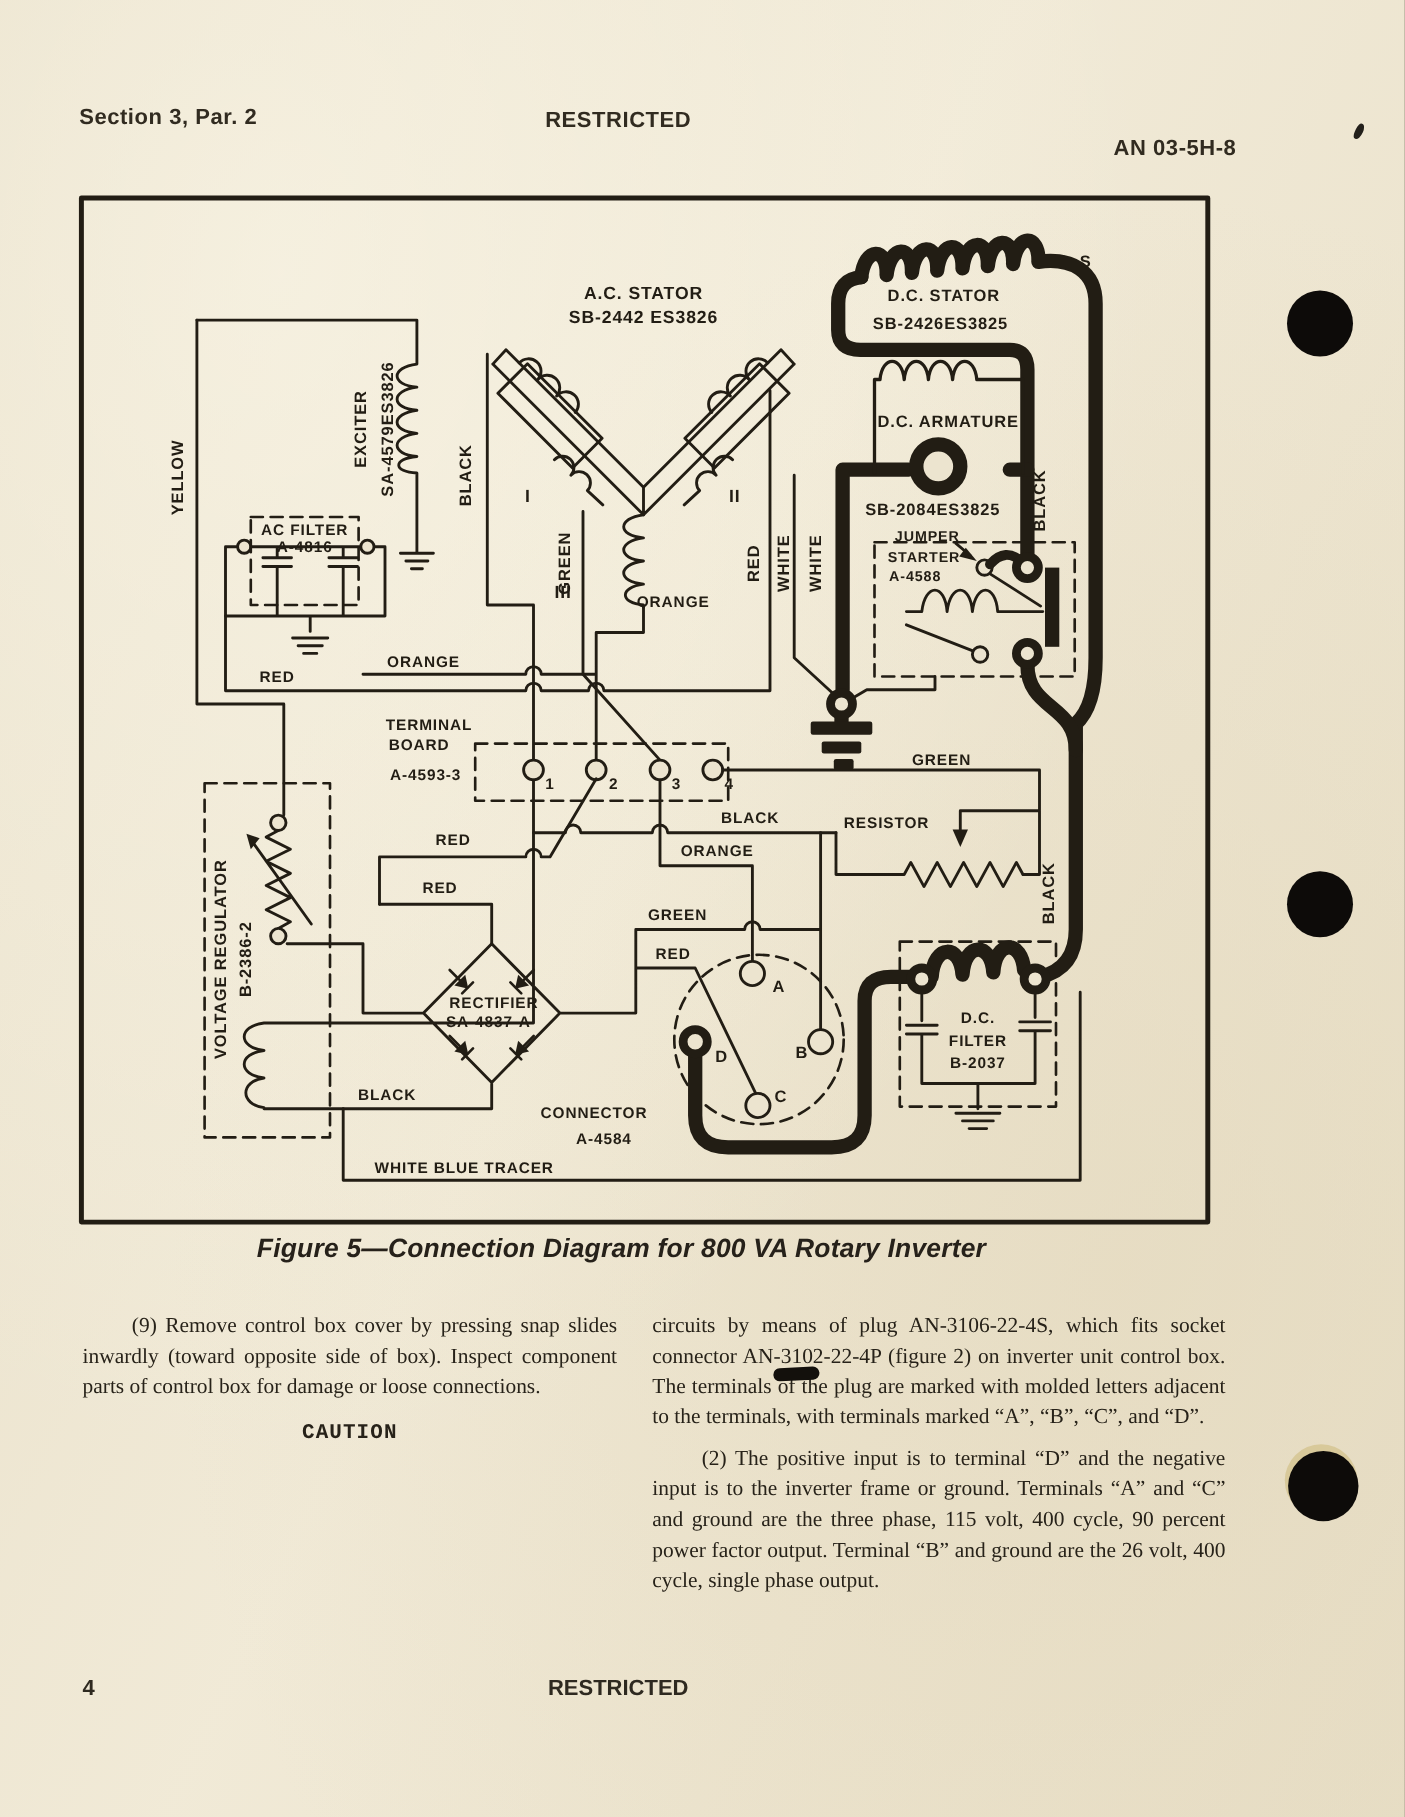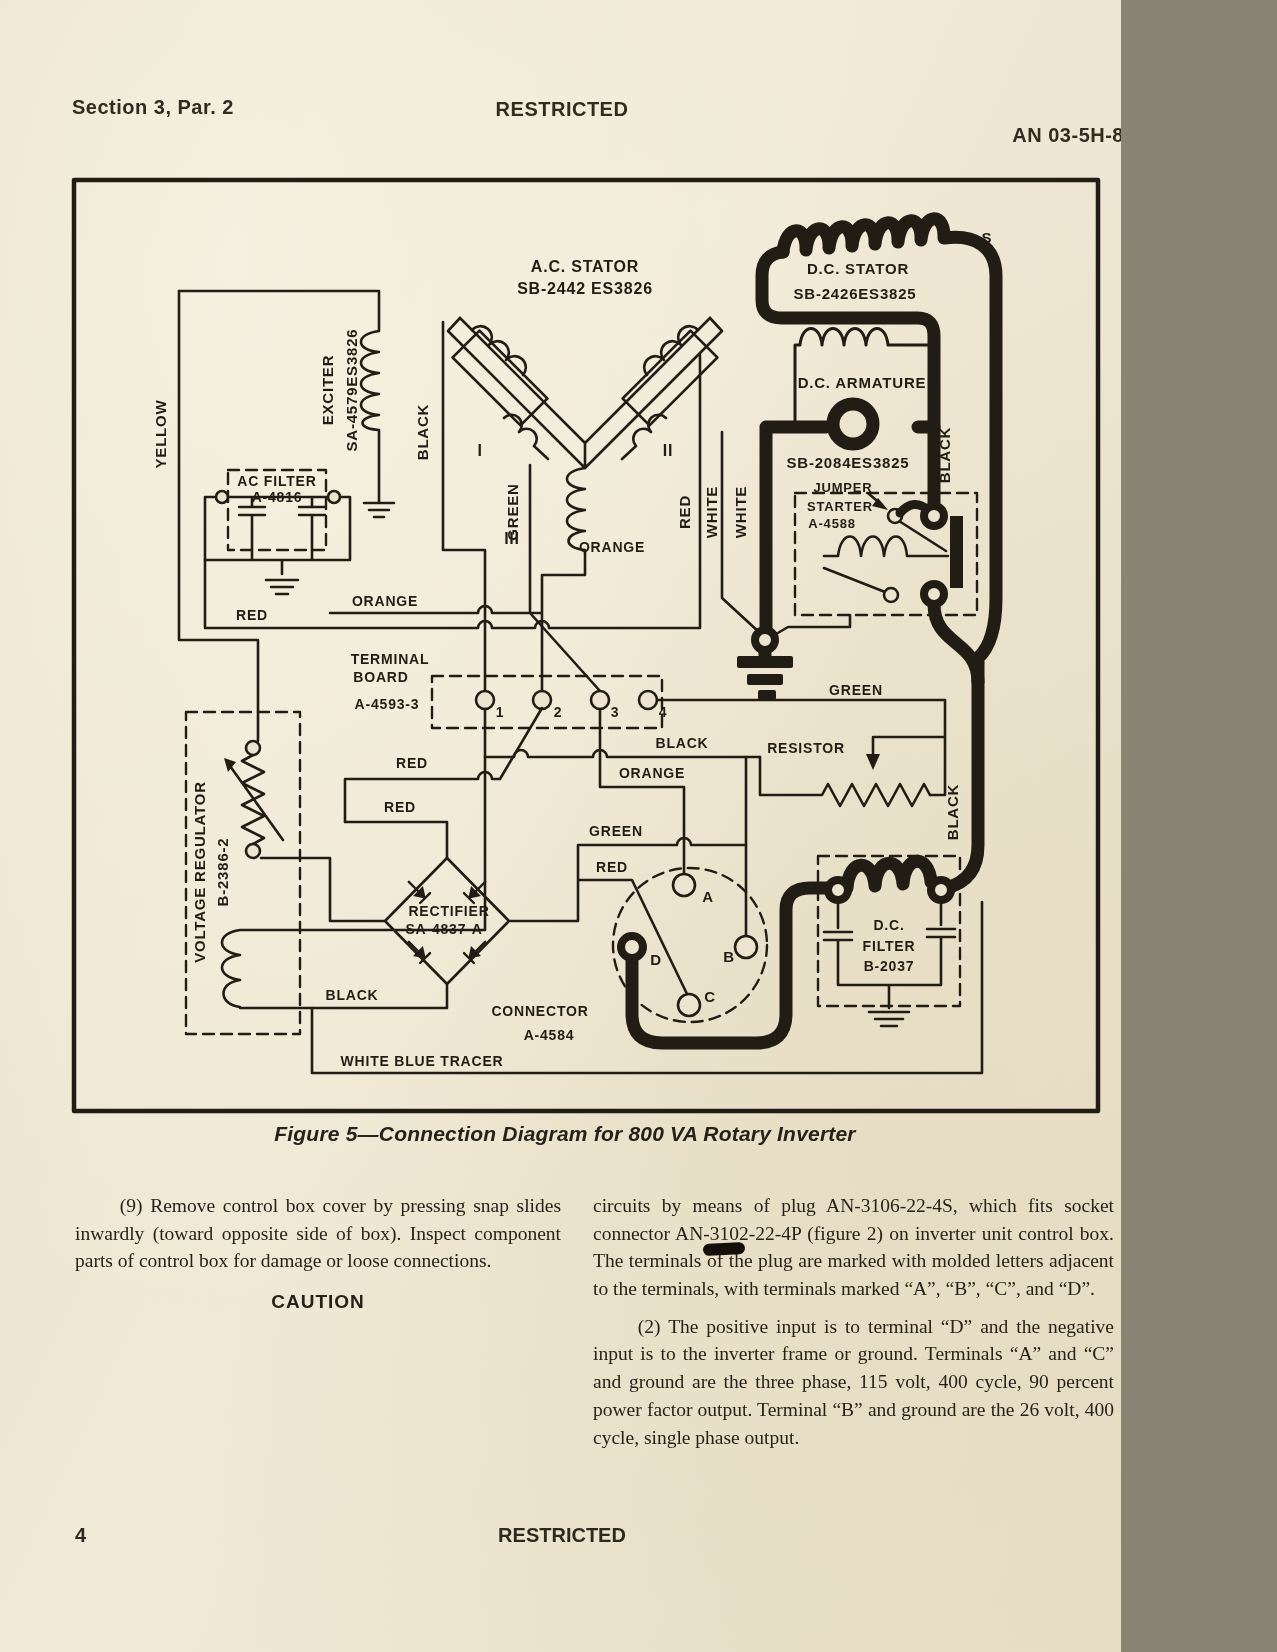--- a/index.html
+++ b/index.html
@@ -1,35 +1,35 @@
 <!DOCTYPE html>
 <html><head>
 <meta charset="utf-8">
 <style>
   html,body{margin:0;padding:0;background:#8a8474;}
-  .page{position:relative;width:1121px;height:1652px;overflow:hidden;
+  .page{position:relative;width:1277px;height:1652px;overflow:hidden;
     background:#ece4cf;
     background-image:
       radial-gradient(ellipse at 20% 15%, rgba(255,252,240,.5), rgba(255,255,255,0) 55%),
       radial-gradient(ellipse at 80% 70%, rgba(224,212,182,.45), rgba(255,255,255,0) 60%),
       linear-gradient(115deg, rgba(221,210,182,.25), rgba(255,251,238,.25) 45%, rgba(222,210,180,.3));
     font-family:"Liberation Sans", sans-serif; color:#2a251c;}
   .hdr{position:absolute;font-weight:bold;font-size:20px;letter-spacing:.5px;color:#312b20;}
   #hdr-section{left:72px;top:96px;}
   #hdr-restricted{left:0;top:98px;width:1124px;text-align:center;}
   #hdr-docnum{left:0;top:124px;width:1124px;text-align:right;}
   .caption{position:absolute;left:0;top:1122px;width:1130px;text-align:center;
-    font-weight:bold;font-style:italic;font-size:21px;color:#26211a;letter-spacing:.2px;}
+    font-weight:bold;font-style:italic;font-size:24px;color:#26211a;letter-spacing:.2px;}
   .col{position:absolute;top:1192px;font-family:"Liberation Serif", serif;font-size:19.5px;
     line-height:1.42;color:#272219;text-align:justify;}
   #col-left{left:75px;width:486px;}
   #col-right{left:593px;width:521px;}
   .col p{margin:0 0 10px 0;}
   .indent{text-indent:2.3em;}
-  .caution-h{font-family:Liberation Sans, sans-serif;font-weight:bold;font-size:19px;
+  .caution-h{font-family:Liberation Mono, monospace;font-weight:bold;font-size:19px;
     text-align:center;letter-spacing:1px;margin:14px 0 8px 0 !important;}
   .caution-t{text-indent:2.3em;margin-bottom:12px !important;}
   .elec{margin:6px 0 10px 14px !important;}
   .elec .lt{font-style:italic;}
   .ftr{position:absolute;top:1524px;font-weight:bold;font-size:20px;color:#2e2920;}
   #ftr-page{left:75px;}
   #ftr-restricted{left:0;width:1124px;text-align:center;}
   .hole{position:absolute;background:#0d0b09;border-radius:50%;}
   #hole-1{left:1170px;top:264px;width:60px;height:60px;}
   #hole-2{left:1170px;top:792px;width:60px;height:60px;}

